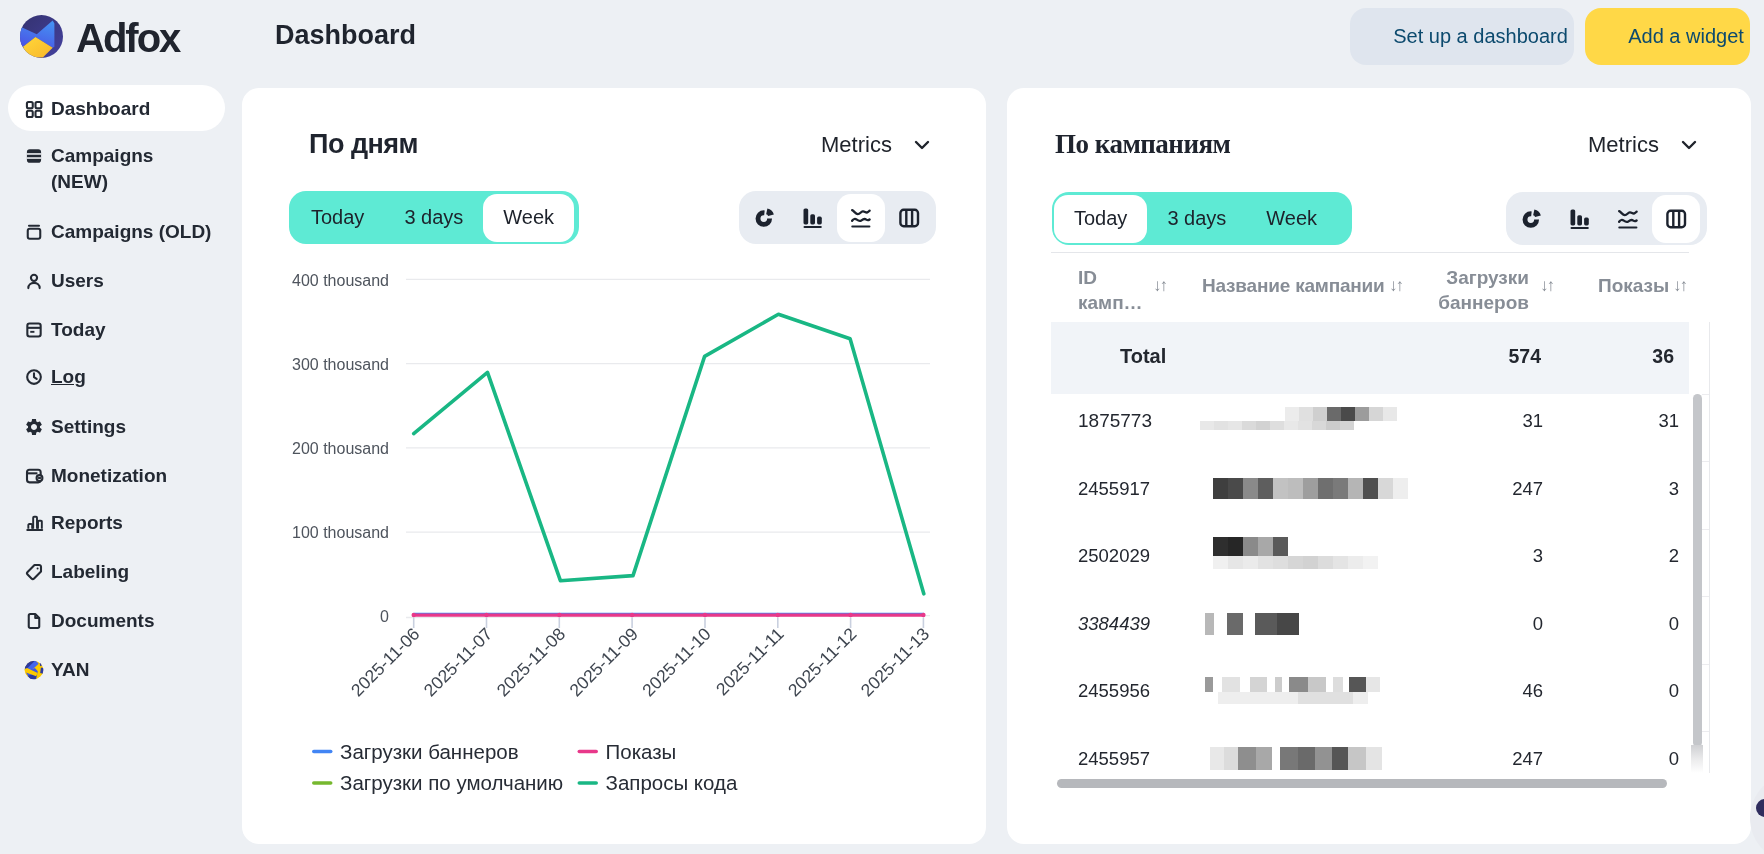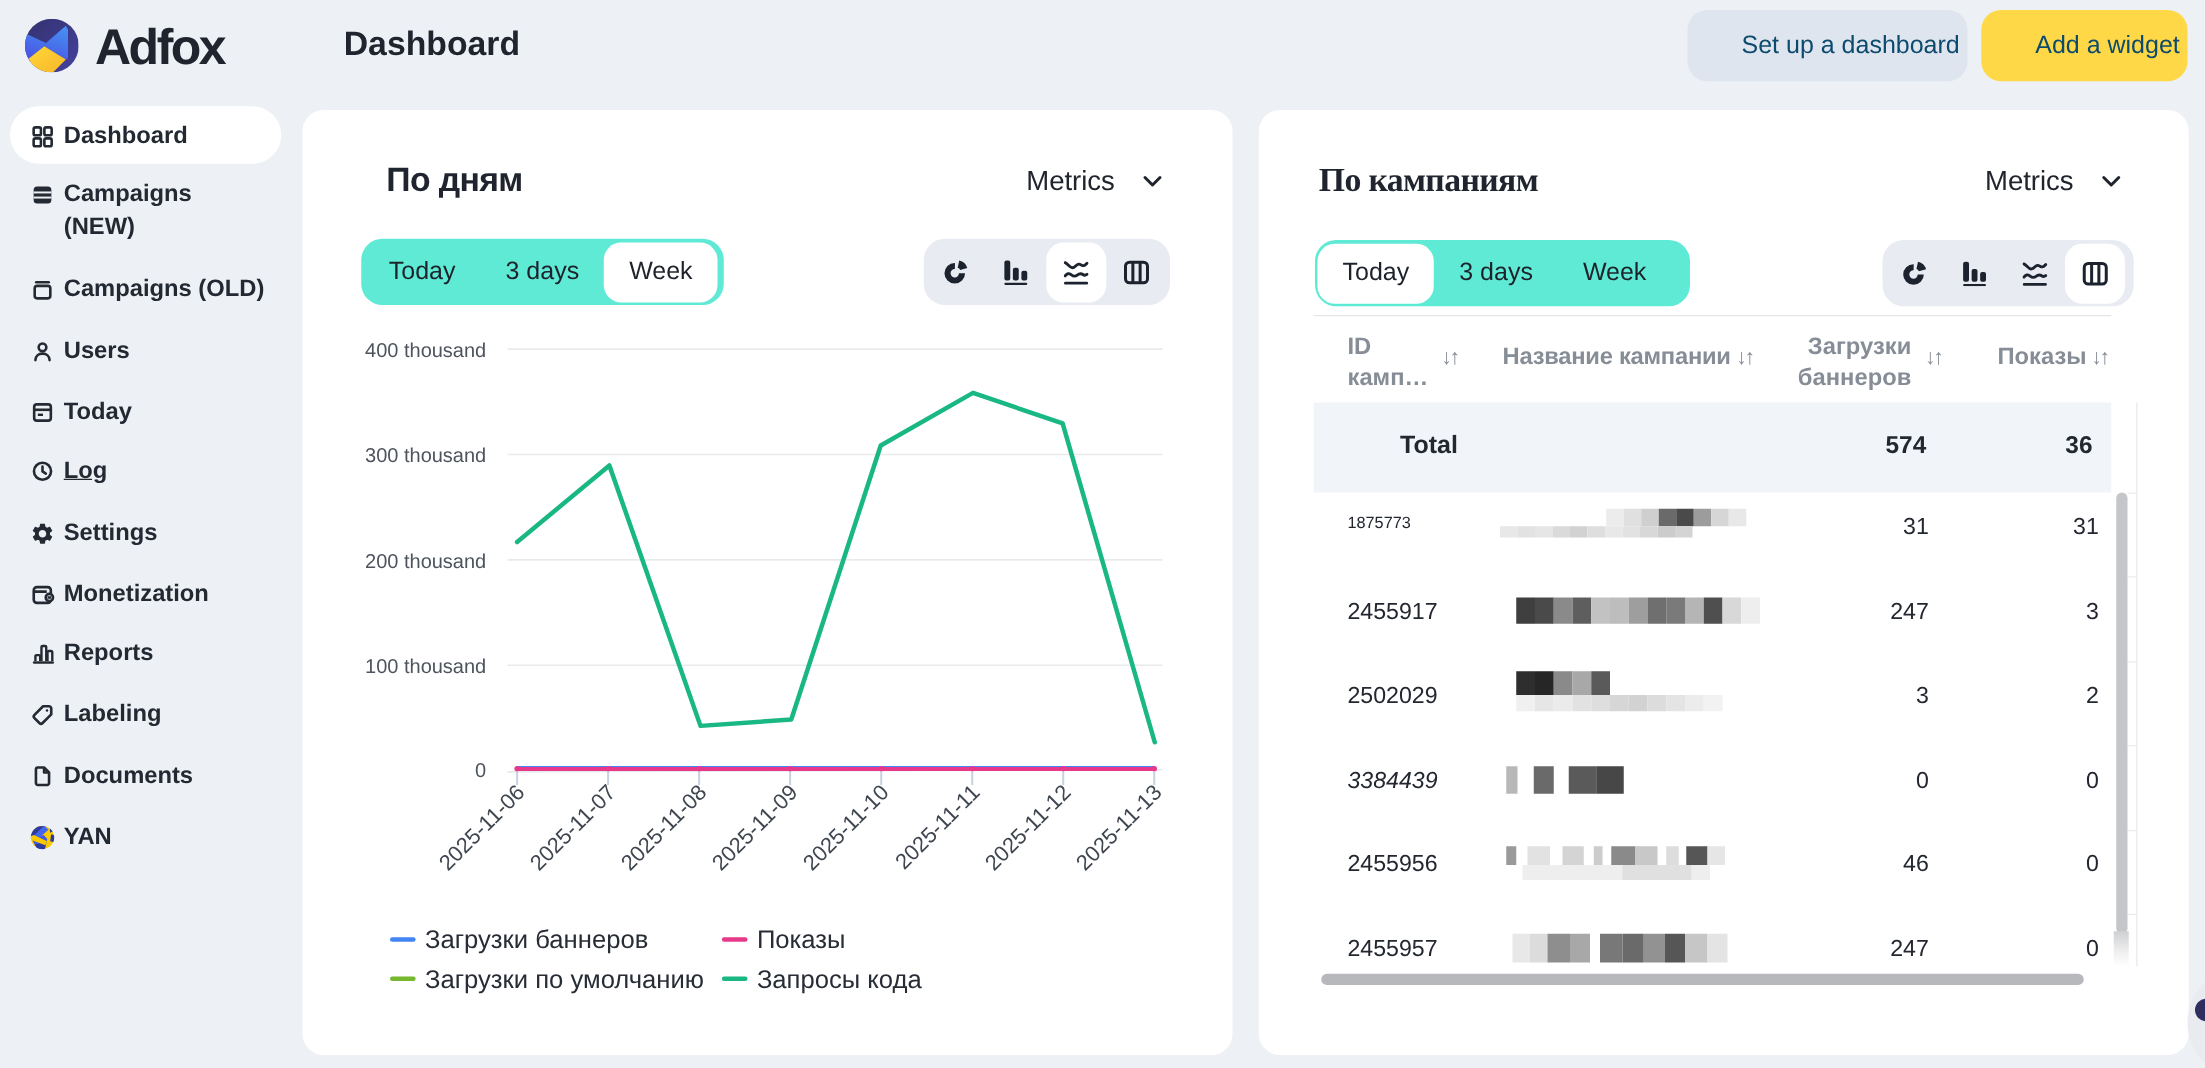--- a/index.html
+++ b/index.html
@@ -308,21 +308,21 @@
 <div style="position:absolute;left:194px;top:23px;font-size:19px;font-weight:bold;color:#878d96;letter-spacing:-0.2px;">Название кампании</div>
 <div style="position:absolute;left:381px;top:24px;font-size:17px;font-weight:bold;color:#878d96;letter-spacing:-2px;">↓↑</div>
 <div style="position:absolute;left:401px;top:13px;width:120px;font-size:19px;font-weight:bold;color:#878d96;line-height:25px;text-align:right;">Загрузки<br>баннеров</div>
 <div style="position:absolute;left:532px;top:24px;font-size:17px;font-weight:bold;color:#878d96;letter-spacing:-2px;">↓↑</div>
 <div style="position:absolute;left:590px;top:23px;font-size:19px;font-weight:bold;color:#878d96;">Показы</div>
 <div style="position:absolute;left:665px;top:24px;font-size:17px;font-weight:bold;color:#878d96;letter-spacing:-2px;">↓↑</div>
 <div style="position:absolute;left:43px;top:70px;width:638px;height:72px;background:#f1f4f8;"></div>
 <div style="position:absolute;left:70px;top:93px;font-size:20px;font-weight:bold;color:#23272f;margin-left:42px;">Total</div>
 <div style="position:absolute;left:413px;top:93px;width:120px;text-align:right;font-size:19.5px;font-weight:bold;color:#23272f;">574</div>
 <div style="position:absolute;left:546px;top:93px;width:120px;text-align:right;font-size:19.5px;font-weight:bold;color:#23272f;">36</div>
-<div style="position:absolute;left:70px;top:158px;font-size:13px;color:#23272f;">1875773</div>
+<div style="position:absolute;left:70px;top:158px;font-size:19px;color:#23272f;">1875773</div>
 <div style="position:absolute;left:415px;top:158px;width:120px;text-align:right;font-size:18.5px;color:#23272f;">31</div>
 <div style="position:absolute;left:551px;top:158px;width:120px;text-align:right;font-size:18.5px;color:#23272f;">31</div>
 <div style="position:absolute;left:277px;top:155px;width:14px;height:14px;background:#ececec;"></div>
       <div style="position:absolute;left:291px;top:155px;width:14px;height:14px;background:#e0e0e0;"></div>
       <div style="position:absolute;left:305px;top:155px;width:14px;height:14px;background:#cfcfcf;"></div>
       <div style="position:absolute;left:319px;top:155px;width:14px;height:14px;background:#6a6a6a;"></div>
       <div style="position:absolute;left:333px;top:155px;width:14px;height:14px;background:#4a4a4a;"></div>
       <div style="position:absolute;left:347px;top:155px;width:14px;height:14px;background:#9c9c9c;"></div>
       <div style="position:absolute;left:361px;top:155px;width:14px;height:14px;background:#d6d6d6;"></div>
       <div style="position:absolute;left:375px;top:155px;width:14px;height:14px;background:#e8e8e8;"></div>

